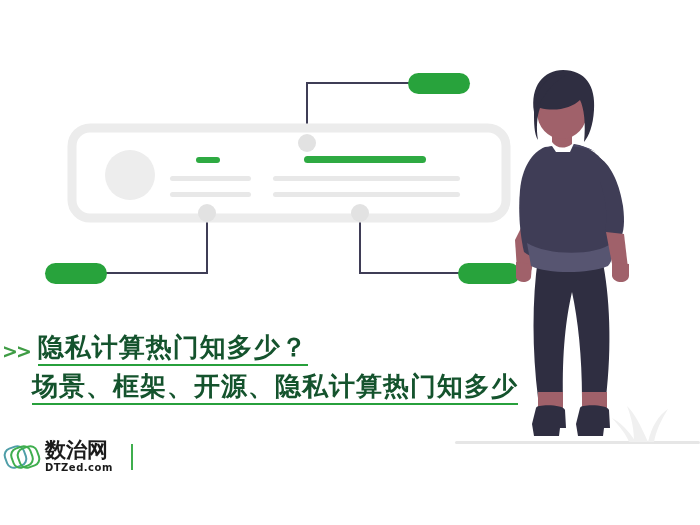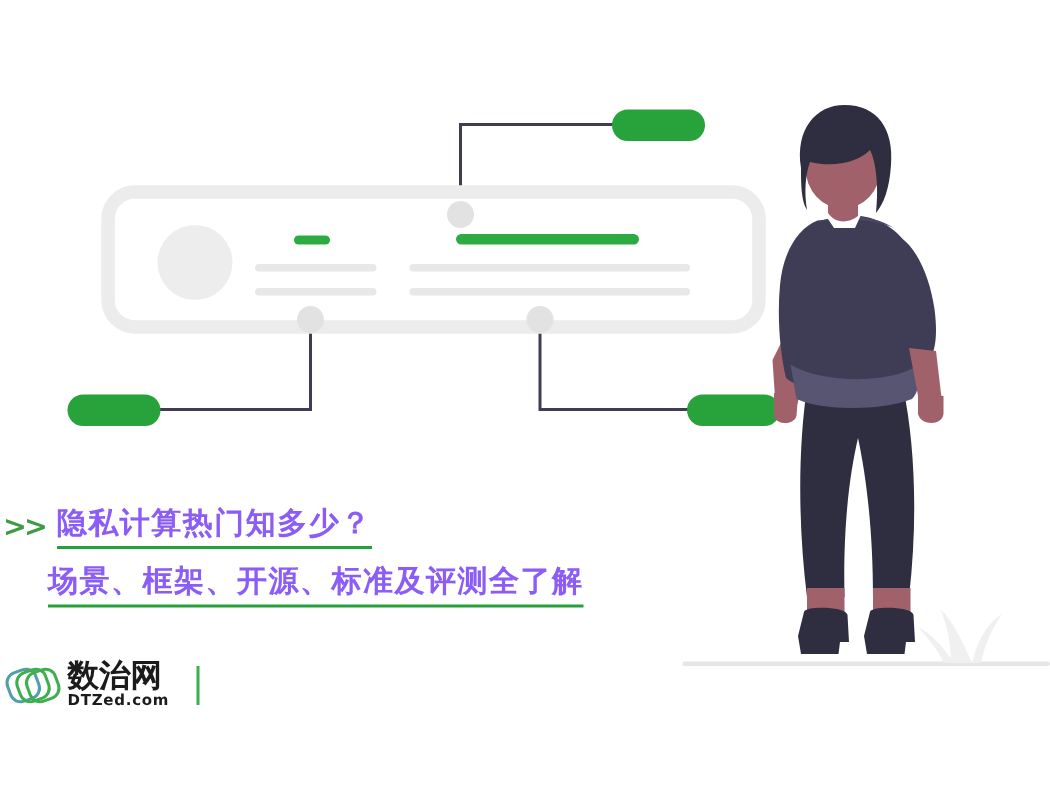--- a/index.html
+++ b/index.html
@@ -47,29 +47,29 @@
   .chev {
     color: #3f9c45;
     font-size: 19px;
     font-weight: bold;
     letter-spacing: -2px;
     line-height: 30px;
     padding-left: 2px;
     font-family: "DejaVu Sans", sans-serif;
   }
   .headline-line {
-    color: #8b5cf6;
-    font-size: 20px;
+    color: #14532d;
+    font-size: 26px;
     font-weight: bold;
     line-height: 28px;
     letter-spacing: 1px;
     border-bottom: 2px solid #27a03c;
     padding-bottom: 1px;
     white-space: nowrap;
-    font-family: Liberation Serif, serif;
+    font-family: Liberation Mono, monospace;
   }
   .headline-row.second {
     margin-top: 5px;
     padding-left: 32px;
   }
 
   
   .footer {
     position: absolute;
     left: 2px;
@@ -221,21 +221,21 @@
 
     </g>
   </svg>
 
   <div class="headline">
     <div class="headline-row">
       <span class="chev">&gt;&gt;</span>
       <span class="headline-line">隐私计算热门知多少？</span>
     </div>
     <div class="headline-row second">
-      <span class="headline-line">场景、框架、开源、标准及评测全了解</span>
+      <span class="headline-line">场景、框架、开源、隐私计算热门知多少</span>
     </div>
   </div>
 
   <div class="footer">
 
     <svg class="logo-mark" viewBox="0 0 40 40">
       <rect x="3.5" y="10" width="20" height="20" rx="7" fill="none" stroke="#4f9ea8" stroke-width="2" transform="rotate(-20 13.5 20)"></rect>
       <rect x="10" y="10" width="20" height="20" rx="7" fill="none" stroke="#3fae4e" stroke-width="2" transform="rotate(-20 20 20)"></rect>
       <rect x="16.5" y="10" width="20" height="20" rx="7" fill="none" stroke="#3fae4e" stroke-width="2" transform="rotate(-20 26.5 20)"></rect>
     </svg>

